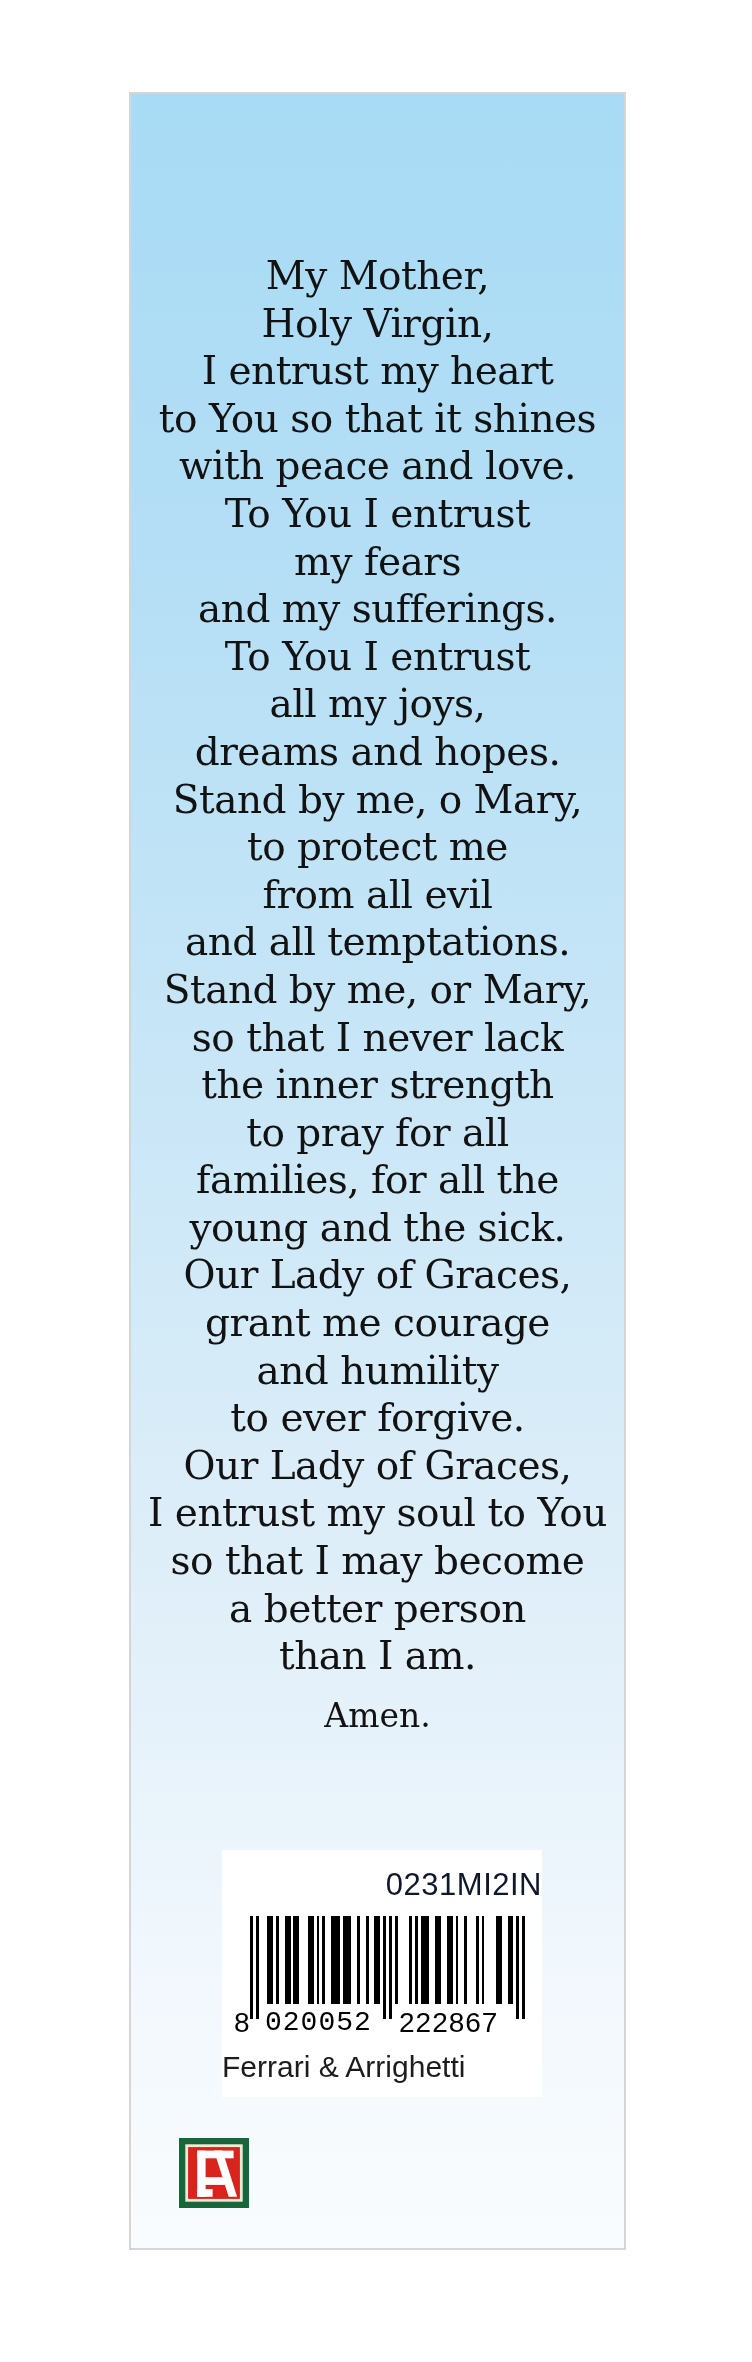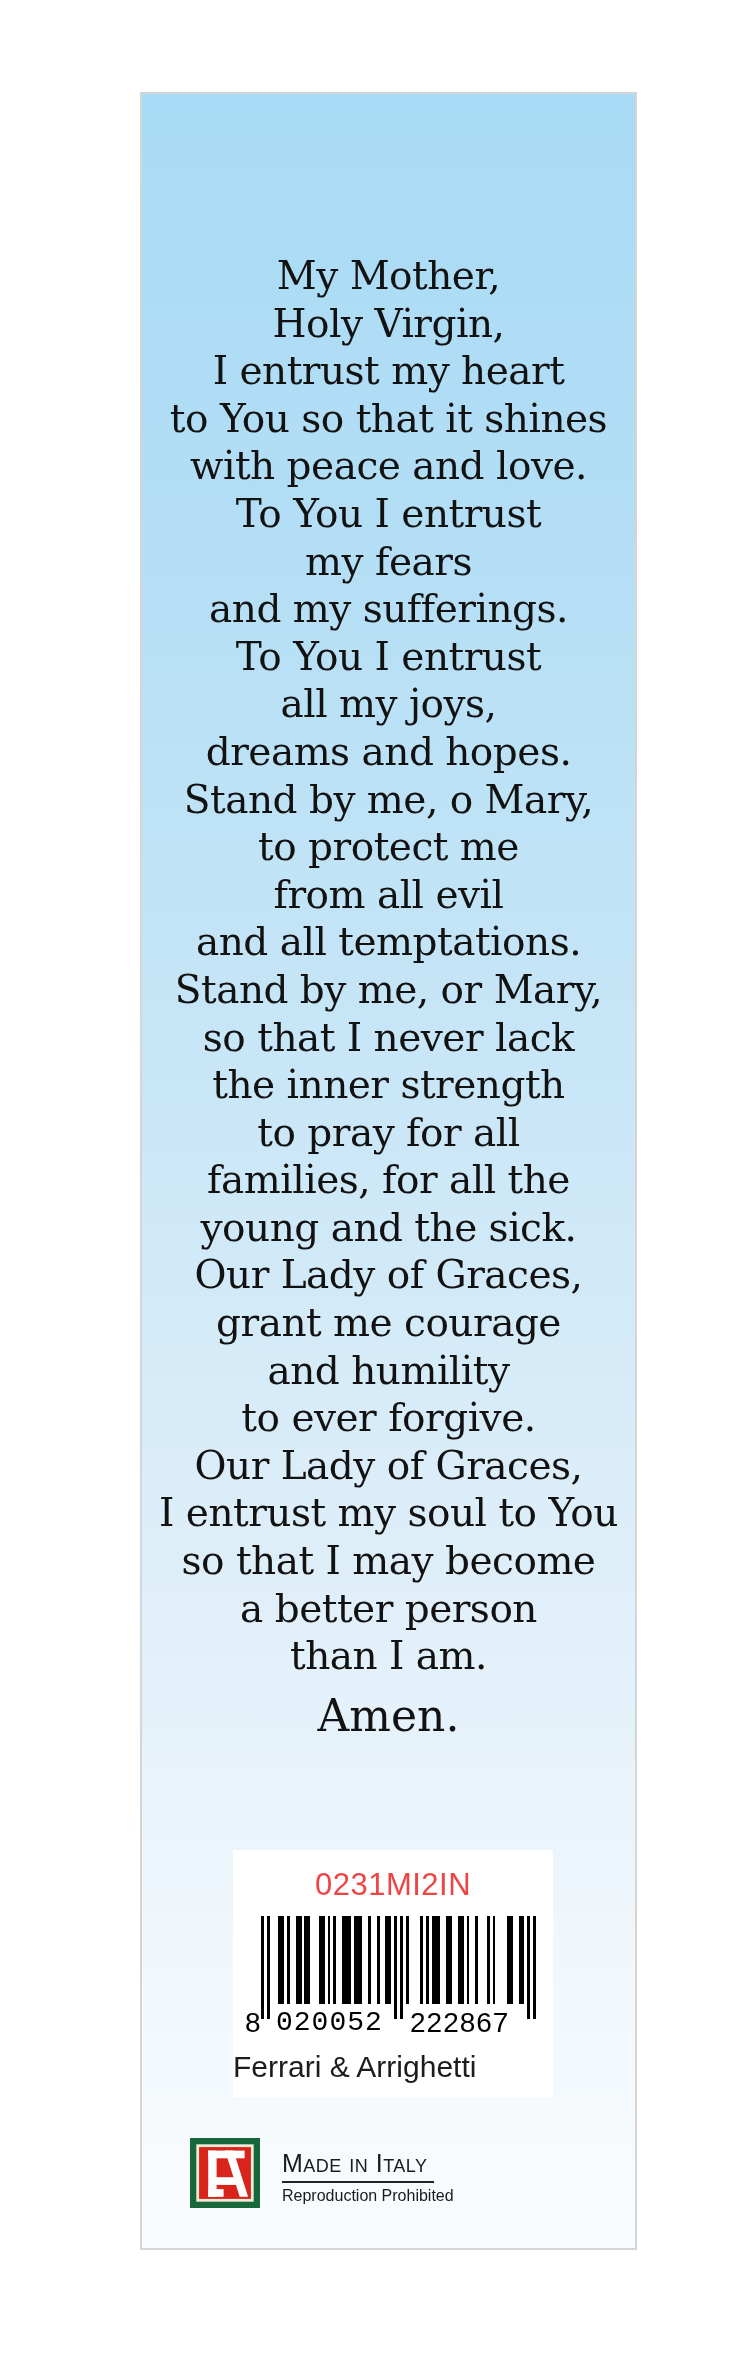--- a/index.html
+++ b/index.html
@@ -5,21 +5,21 @@
   html,body{margin:0;padding:0;}
   body{
     width:752px;height:2362px;
     background:#ffffff;
     font-family:"Liberation Sans",sans-serif;
     position:relative;
     overflow:hidden;
   }
   .bookmark{
     position:absolute;
-    left:140px;top:92px;
+    left:129px;top:92px;
     width:497px;height:2158px;
     box-sizing:border-box;
     border:2px solid #d5d5d5;
     background:linear-gradient(180deg,
       var(--grad-top,#a8dbf5) 0%,
       #b3def5 20%,
       #c8e6f7 45%,
       #e0eff9 70%,
       #f2f8fd 88%,
       var(--grad-bottom,#f9fcfe) 100%);
@@ -31,37 +31,37 @@
     font-size:39px;
     line-height:47.6px;
     letter-spacing:-0.5px;
     color:#121212;
     white-space:pre-line;
   }
   .amen{
     margin-top:12px;
     text-align:center;
     font-family:"DejaVu Serif","Liberation Serif",serif;
-    font-size:44px;
+    font-size:33px;
     line-height:47.6px;
     color:#121212;
   }
   .barcode-box{
     position:absolute;
     left:91px;top:1756px;
     width:320px;height:247px;
     background:#ffffff;
   }
   .code-label{
     position:absolute;
     top:17px;left:0;width:100%;
-    text-align:center;
+    text-align:right;
     font-size:31px;
     letter-spacing:0.5px;
-    color:#ef4444;
+    color:#0f172a;
   }
   .barcode-wrap{
     position:absolute;
     left:28px;top:66px;
     width:275px;height:170px;
   }
   .barcode-wrap svg{display:block;fill:#000;}
   .bc-num{
     position:absolute;
     top:93px;
@@ -212,19 +212,14 @@
     <rect x="13" y="13" width="74" height="74" fill="#d8241a"></rect>
     <g fill="#ffffff">
       <rect x="26" y="18" width="52" height="11"></rect>
       <rect x="26" y="18" width="12" height="66"></rect>
       <polygon points="50,18 62,18 83,84 71,84"></polygon>
       <rect x="32" y="56" width="40" height="11"></rect>
       <rect x="26" y="73" width="22" height="11"></rect>
     </g>
   </svg>
 
-  <div class="made-block">
-    <div class="made-title">Made in Italy</div>
-    <div class="made-underline"></div>
-    <div class="repro">Reproduction Prohibited</div>
-  </div>
 
 </div>
 
 </body></html>

